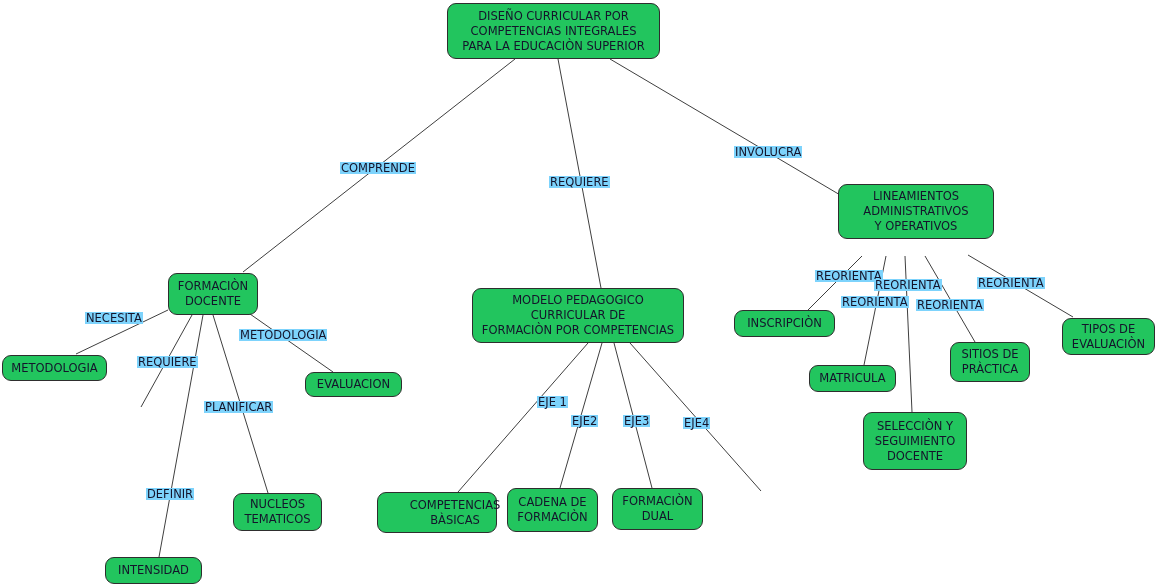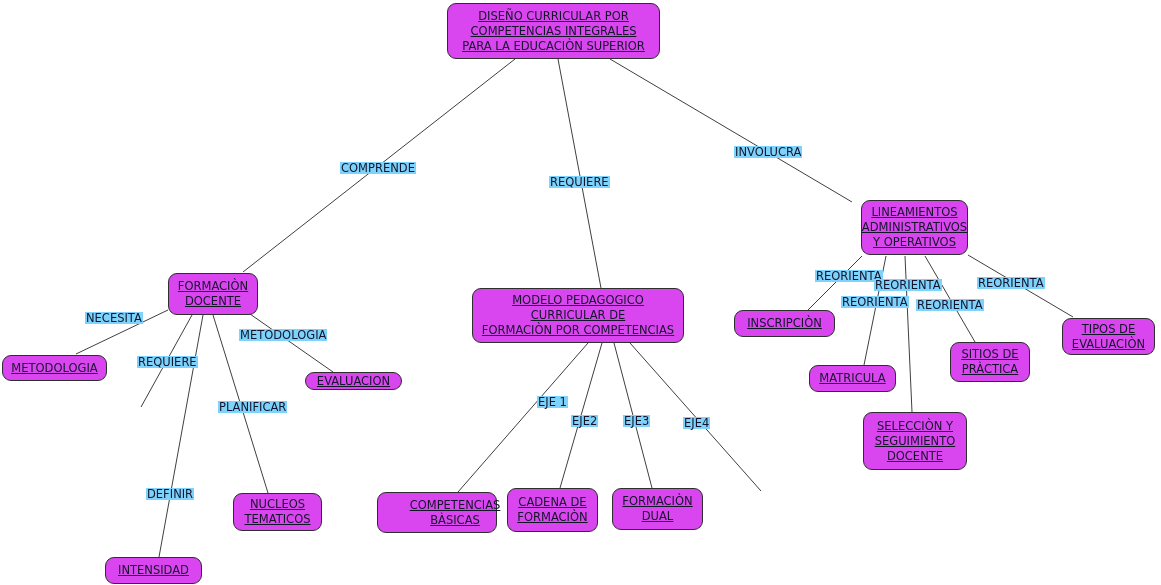--- a/index.html
+++ b/index.html
@@ -11,28 +11,27 @@
     overflow:hidden;
   }
   #edges{position:absolute;left:0;top:0;width:1161px;height:585px;}
   #edges line{stroke:#3f3f3f;stroke-width:1;}
   .node{
     position:absolute;
     box-sizing:border-box;
     display:flex;align-items:center;justify-content:center;
     text-align:center;
     white-space:pre;
-    background:#d946ef;
+    background:#22c55e;
     border:1.5px solid #2e2e2e;
     border-radius:9px;
     color:#14142b;
     font-size:11.5px;
     line-height:15px;
     cursor:default;
-    text-decoration:underline;
   }
   .edge-label{
     position:absolute;
     white-space:pre;
     background:#7dd3fc;
     color:#14142b;
     font-size:11.5px;
     line-height:12px;
     padding:0 1px;
     cursor:default;
@@ -71,37 +70,37 @@
 DOCENTE</div>
 
   <div class="node" style="left:2px;top:355px;width:105px;height:26px;">METODOLOGIA</div>
 
 
   <div class="node" style="left:105px;top:557px;width:97px;height:27px;">INTENSIDAD</div>
 
   <div class="node" style="left:233px;top:493px;width:89px;height:38px;">NUCLEOS
 TEMATICOS</div>
 
-  <div class="node" style="left:305px;top:372px;width:97px;height:18px;">EVALUACION</div>
+  <div class="node" style="left:305px;top:372px;width:97px;height:25px;">EVALUACION</div>
 
   <div class="node" style="left:472px;top:288px;width:212px;height:55px;">MODELO PEDAGOGICO
 CURRICULAR DE
 FORMACIÒN POR COMPETENCIAS</div>
 
   <div class="node" style="left:377px;top:492px;width:120px;height:41px;padding-left:36px;">COMPETENCIAS
 BÀSICAS</div>
 
   <div class="node" style="left:507px;top:488px;width:91px;height:44px;">CADENA DE
 FORMACIÒN</div>
 
   <div class="node" style="left:612px;top:488px;width:91px;height:42px;">FORMACIÒN
 DUAL</div>
 
 
-  <div class="node" style="left:838px;top:200px;width:107px;height:55px;margin-left:23px;">LINEAMIENTOS
+  <div class="node" style="left:838px;top:184px;width:156px;height:55px;">LINEAMIENTOS
 ADMINISTRATIVOS
 Y OPERATIVOS</div>
 
   <div class="node" style="left:734px;top:310px;width:101px;height:27px;">INSCRIPCIÒN</div>
 
   <div class="node" style="left:809px;top:365px;width:87px;height:27px;">MATRICULA</div>
 
   <div class="node" style="left:863px;top:412px;width:104px;height:58px;">SELECCIÒN Y
 SEGUIMIENTO
 DOCENTE</div>
@@ -111,21 +110,21 @@
 
   <div class="node" style="left:1062px;top:318px;width:93px;height:37px;">TIPOS DE
 EVALUACIÒN</div>
 
   <span class="edge-label" style="left:340px;top:162px;">COMPRENDE</span>
   <span class="edge-label" style="left:549px;top:176px;">REQUIERE</span>
   <span class="edge-label" style="left:734px;top:146px;">INVOLUCRA</span>
   <span class="edge-label" style="left:85px;top:312px;">NECESITA</span>
   <span class="edge-label" style="left:137px;top:356px;">REQUIERE</span>
   <span class="edge-label" style="left:239px;top:329px;">METODOLOGIA</span>
-  <span class="edge-label" style="left:204px;top:401px;margin-left:14px;">PLANIFICAR</span>
+  <span class="edge-label" style="left:204px;top:401px;">PLANIFICAR</span>
   <span class="edge-label" style="left:146px;top:488px;">DEFINIR</span>
   <span class="edge-label" style="left:537px;top:396px;">EJE 1</span>
   <span class="edge-label" style="left:571px;top:415px;">EJE2</span>
   <span class="edge-label" style="left:623px;top:415px;text-align:center;">EJE3</span>
   <span class="edge-label" style="left:683px;top:417px;">EJE4</span>
   <span class="edge-label" style="left:815px;top:270px;">REORIENTA</span>
   <span class="edge-label" style="left:874px;top:279px;">REORIENTA</span>
   <span class="edge-label" style="left:841px;top:296px;">REORIENTA</span>
   <span class="edge-label" style="left:916px;top:299px;">REORIENTA</span>
   <span class="edge-label" style="left:977px;top:277px;">REORIENTA</span>

